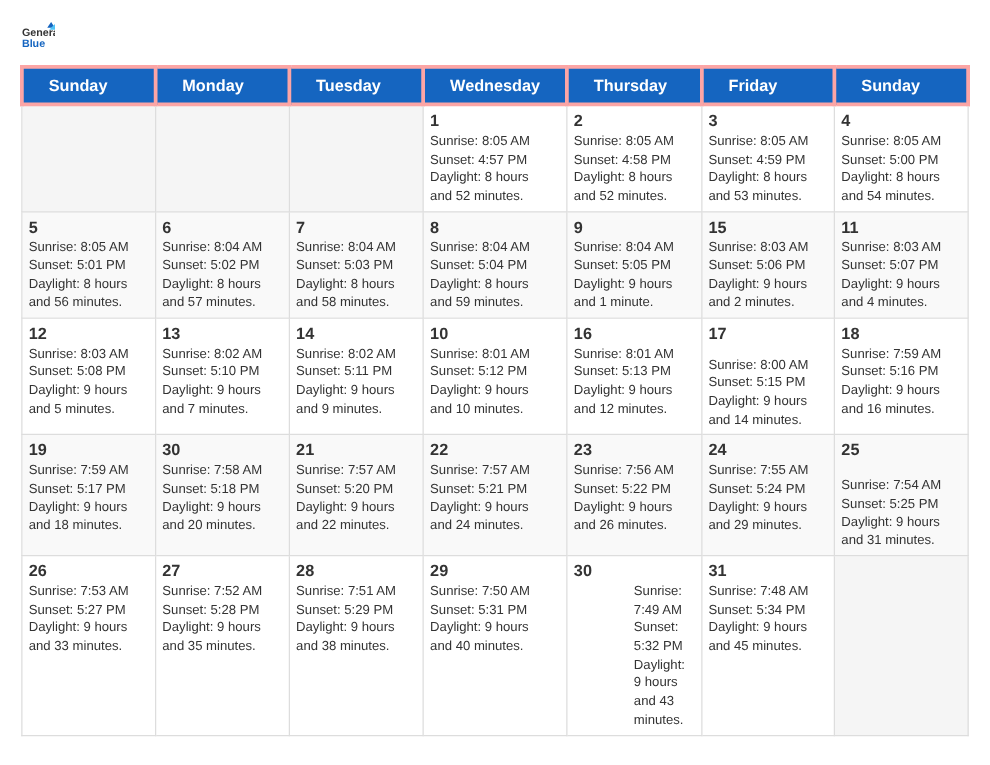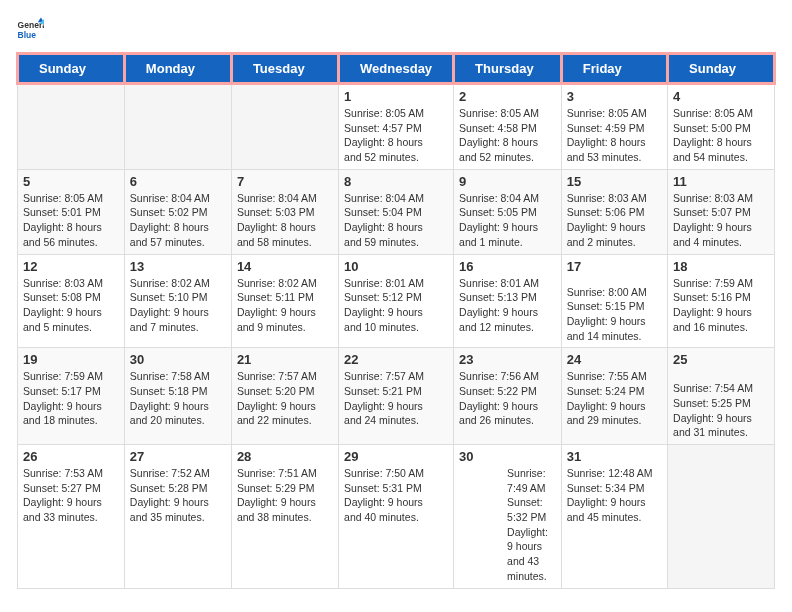--- a/index.html
+++ b/index.html
@@ -317,21 +317,21 @@
         </td>
         <td>
           <span class="day-number">30</span>
           <div class="day-info" style="white-space: pre-line; margin-left: 48px;">Sunrise: 7:49 AM
 Sunset: 5:32 PM
 Daylight: 9 hours
 and 43 minutes.</div>
         </td>
         <td>
           <span class="day-number">31</span>
-          <div class="day-info" style="white-space: pre-line;">Sunrise: 12:48 AM
+          <div class="day-info" style="white-space: pre-line;">Sunrise: 7:48 AM
 Sunset: 5:34 PM
 Daylight: 9 hours
 and 45 minutes.</div>
         </td>
         <td class="empty-cell"></td>
       </tr>
     </tbody>
 </table>
 
 </body></html>

